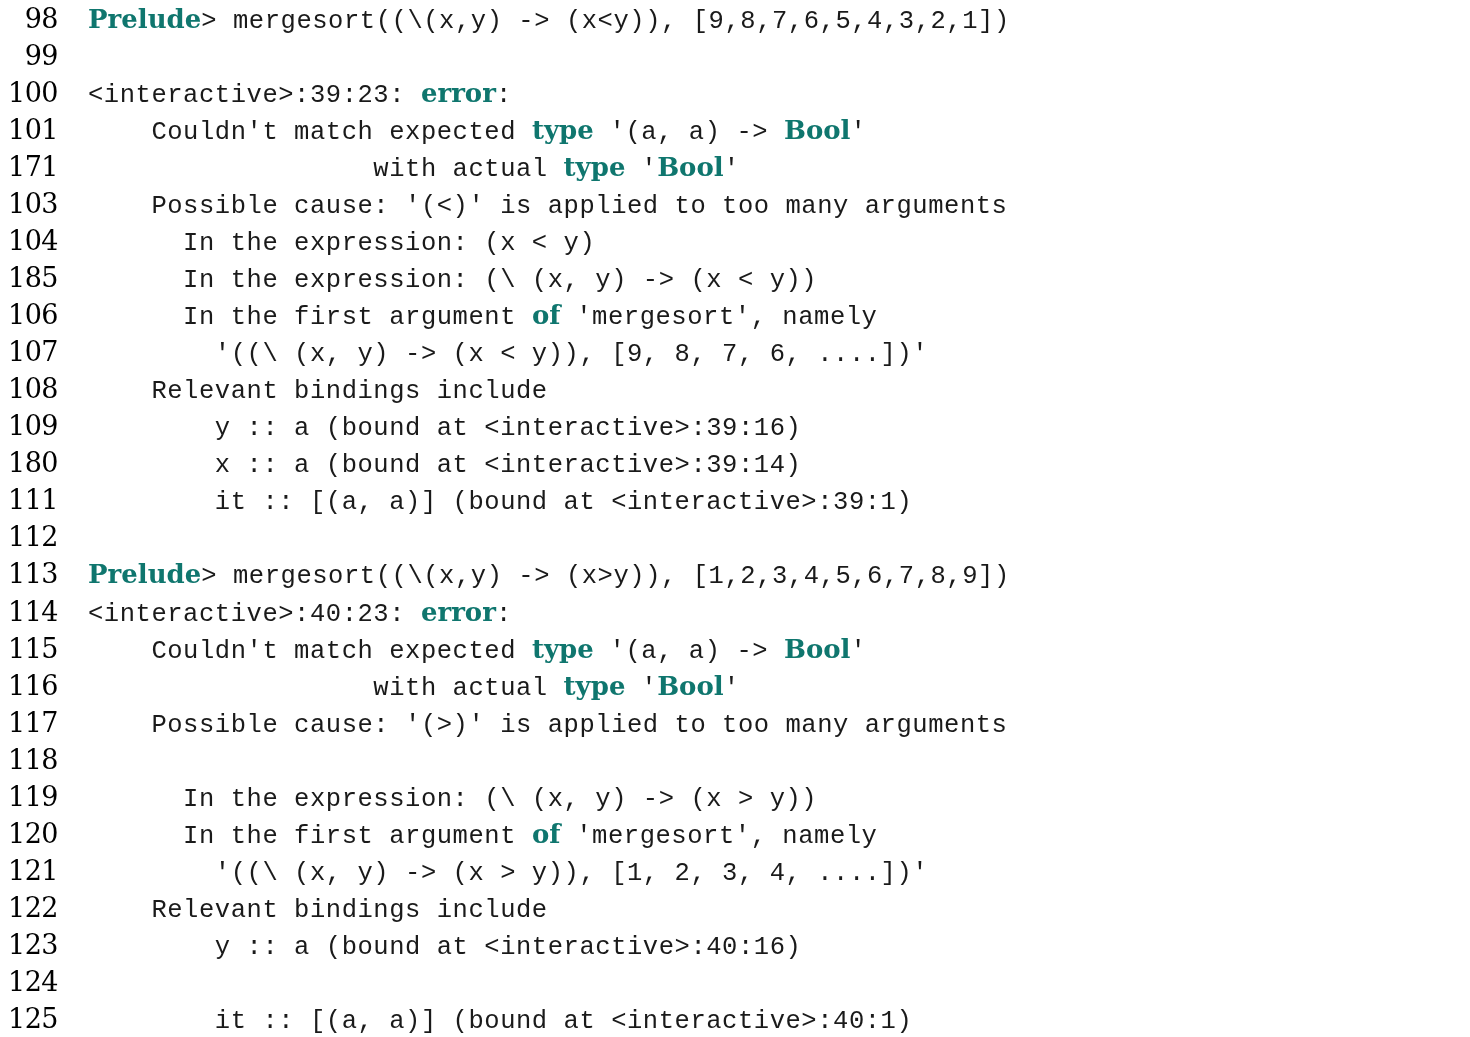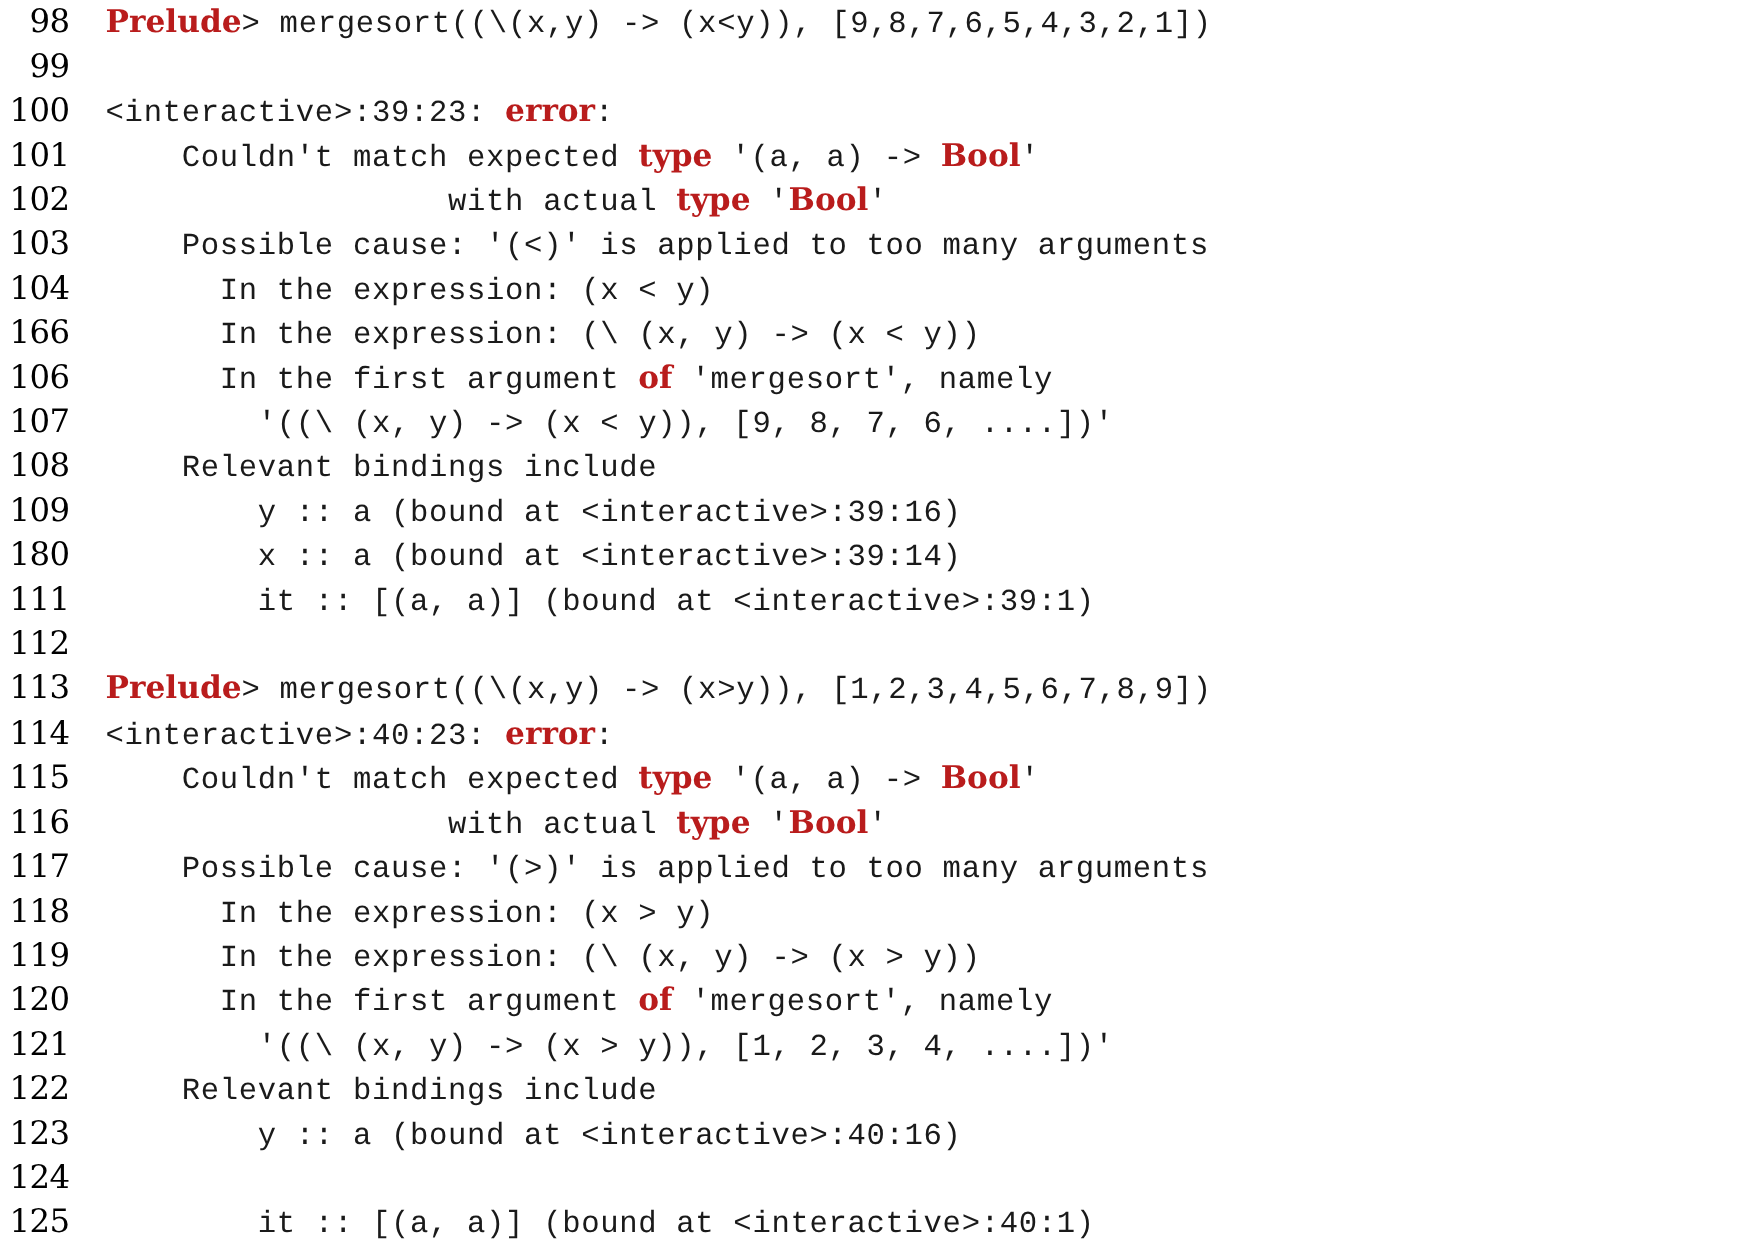--- a/index.html
+++ b/index.html
@@ -40,53 +40,53 @@
     font-family: "DejaVu Sans Mono", "Liberation Mono", monospace;
     font-size: 25.5px;
     letter-spacing: 0.55px;
     color: #1a1a1a;
     white-space: pre;
   }
   .kw {
     font-family: "DejaVu Serif", "Liberation Serif", serif;
     font-weight: bold;
     font-size: 26px;
-    color: #b91c1c;
+    color: #0f766e;
     letter-spacing: 0;
   }
   .tok {
     white-space: pre;
     font-family: Liberation Mono, monospace;
   }
 </style>
 </head>
 <body>
 
 <div id="listing">
     <div class="code-line"><span class="line-number">98</span><span class="line-content"><span class="kw">Prelude</span><span class="tok">&gt; mergesort((\(x,y) -&gt; (x&lt;y)), [9,8,7,6,5,4,3,2,1])</span></span></div>
     <div class="code-line"><span class="line-number">99</span><span class="line-content"><span class="tok"></span></span></div>
     <div class="code-line"><span class="line-number">100</span><span class="line-content"><span class="tok">&lt;interactive&gt;:39:23: </span><span class="kw">error</span><span class="tok">:</span></span></div>
     <div class="code-line"><span class="line-number">101</span><span class="line-content"><span class="tok">    Couldn't match expected </span><span class="kw">type</span><span class="tok"> '(a, a) -&gt; </span><span class="kw">Bool</span><span class="tok">'</span></span></div>
-    <div class="code-line"><span class="line-number">102</span><span class="line-content"><span class="tok">                  with actual </span><span class="kw">type</span><span class="tok"> '</span><span class="kw">Bool</span><span class="tok">'</span></span></div>
+    <div class="code-line"><span class="line-number">171</span><span class="line-content"><span class="tok">                  with actual </span><span class="kw">type</span><span class="tok"> '</span><span class="kw">Bool</span><span class="tok">'</span></span></div>
     <div class="code-line"><span class="line-number">103</span><span class="line-content"><span class="tok">    Possible cause: '(&lt;)' is applied to too many arguments</span></span></div>
     <div class="code-line"><span class="line-number">104</span><span class="line-content"><span class="tok">      In the expression: (x &lt; y)</span></span></div>
-    <div class="code-line"><span class="line-number">166</span><span class="line-content"><span class="tok">      In the expression: (\ (x, y) -&gt; (x &lt; y))</span></span></div>
+    <div class="code-line"><span class="line-number">185</span><span class="line-content"><span class="tok">      In the expression: (\ (x, y) -&gt; (x &lt; y))</span></span></div>
     <div class="code-line"><span class="line-number">106</span><span class="line-content"><span class="tok">      In the first argument </span><span class="kw">of</span><span class="tok"> 'mergesort', namely</span></span></div>
     <div class="code-line"><span class="line-number">107</span><span class="line-content"><span class="tok">        '((\ (x, y) -&gt; (x &lt; y)), [9, 8, 7, 6, ....])'</span></span></div>
     <div class="code-line"><span class="line-number">108</span><span class="line-content"><span class="tok">    Relevant bindings include</span></span></div>
     <div class="code-line"><span class="line-number">109</span><span class="line-content"><span class="tok">        y :: a (bound at &lt;interactive&gt;:39:16)</span></span></div>
     <div class="code-line"><span class="line-number">180</span><span class="line-content"><span class="tok">        x :: a (bound at &lt;interactive&gt;:39:14)</span></span></div>
     <div class="code-line"><span class="line-number">111</span><span class="line-content"><span class="tok">        it :: [(a, a)] (bound at &lt;interactive&gt;:39:1)</span></span></div>
     <div class="code-line"><span class="line-number">112</span><span class="line-content"><span class="tok"></span></span></div>
     <div class="code-line"><span class="line-number">113</span><span class="line-content"><span class="kw">Prelude</span><span class="tok">&gt; mergesort((\(x,y) -&gt; (x&gt;y)), [1,2,3,4,5,6,7,8,9])</span></span></div>
     <div class="code-line"><span class="line-number">114</span><span class="line-content"><span class="tok">&lt;interactive&gt;:40:23: </span><span class="kw">error</span><span class="tok">:</span></span></div>
     <div class="code-line"><span class="line-number">115</span><span class="line-content"><span class="tok">    Couldn't match expected </span><span class="kw">type</span><span class="tok"> '(a, a) -&gt; </span><span class="kw">Bool</span><span class="tok">'</span></span></div>
     <div class="code-line"><span class="line-number">116</span><span class="line-content"><span class="tok">                  with actual </span><span class="kw">type</span><span class="tok"> '</span><span class="kw">Bool</span><span class="tok">'</span></span></div>
     <div class="code-line"><span class="line-number">117</span><span class="line-content"><span class="tok">    Possible cause: '(&gt;)' is applied to too many arguments</span></span></div>
-    <div class="code-line"><span class="line-number">118</span><span class="line-content"><span class="tok">      In the expression: (x &gt; y)</span></span></div>
+    <div class="code-line"><span class="line-number">118</span></div>
     <div class="code-line"><span class="line-number">119</span><span class="line-content"><span class="tok">      In the expression: (\ (x, y) -&gt; (x &gt; y))</span></span></div>
     <div class="code-line"><span class="line-number">120</span><span class="line-content"><span class="tok">      In the first argument </span><span class="kw">of</span><span class="tok"> 'mergesort', namely</span></span></div>
     <div class="code-line"><span class="line-number">121</span><span class="line-content"><span class="tok">        '((\ (x, y) -&gt; (x &gt; y)), [1, 2, 3, 4, ....])'</span></span></div>
     <div class="code-line"><span class="line-number">122</span><span class="line-content"><span class="tok">    Relevant bindings include</span></span></div>
     <div class="code-line"><span class="line-number">123</span><span class="line-content"><span class="tok">        y :: a (bound at &lt;interactive&gt;:40:16)</span></span></div>
     <div class="code-line"><span class="line-number">124</span></div>
     <div class="code-line"><span class="line-number">125</span><span class="line-content"><span class="tok">        it :: [(a, a)] (bound at &lt;interactive&gt;:40:1)</span></span></div>
   </div>
 
 </body></html>

